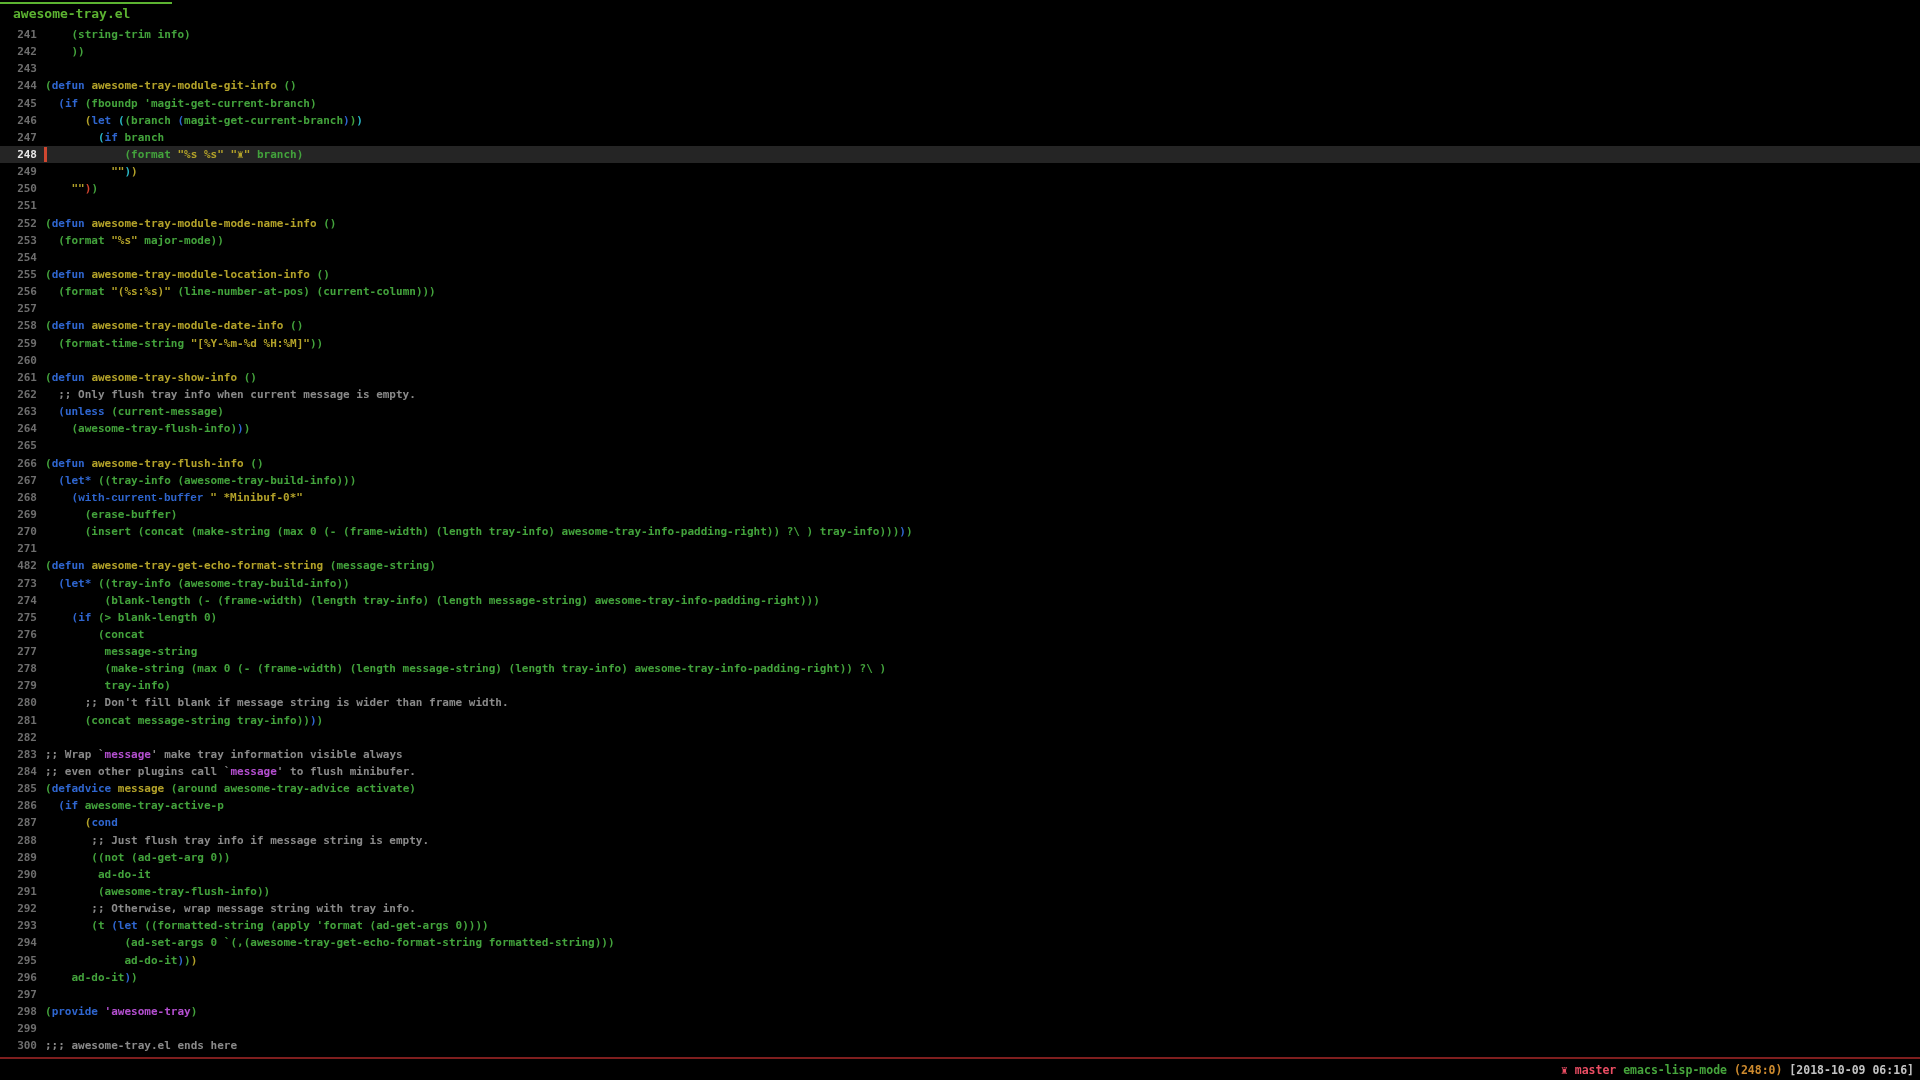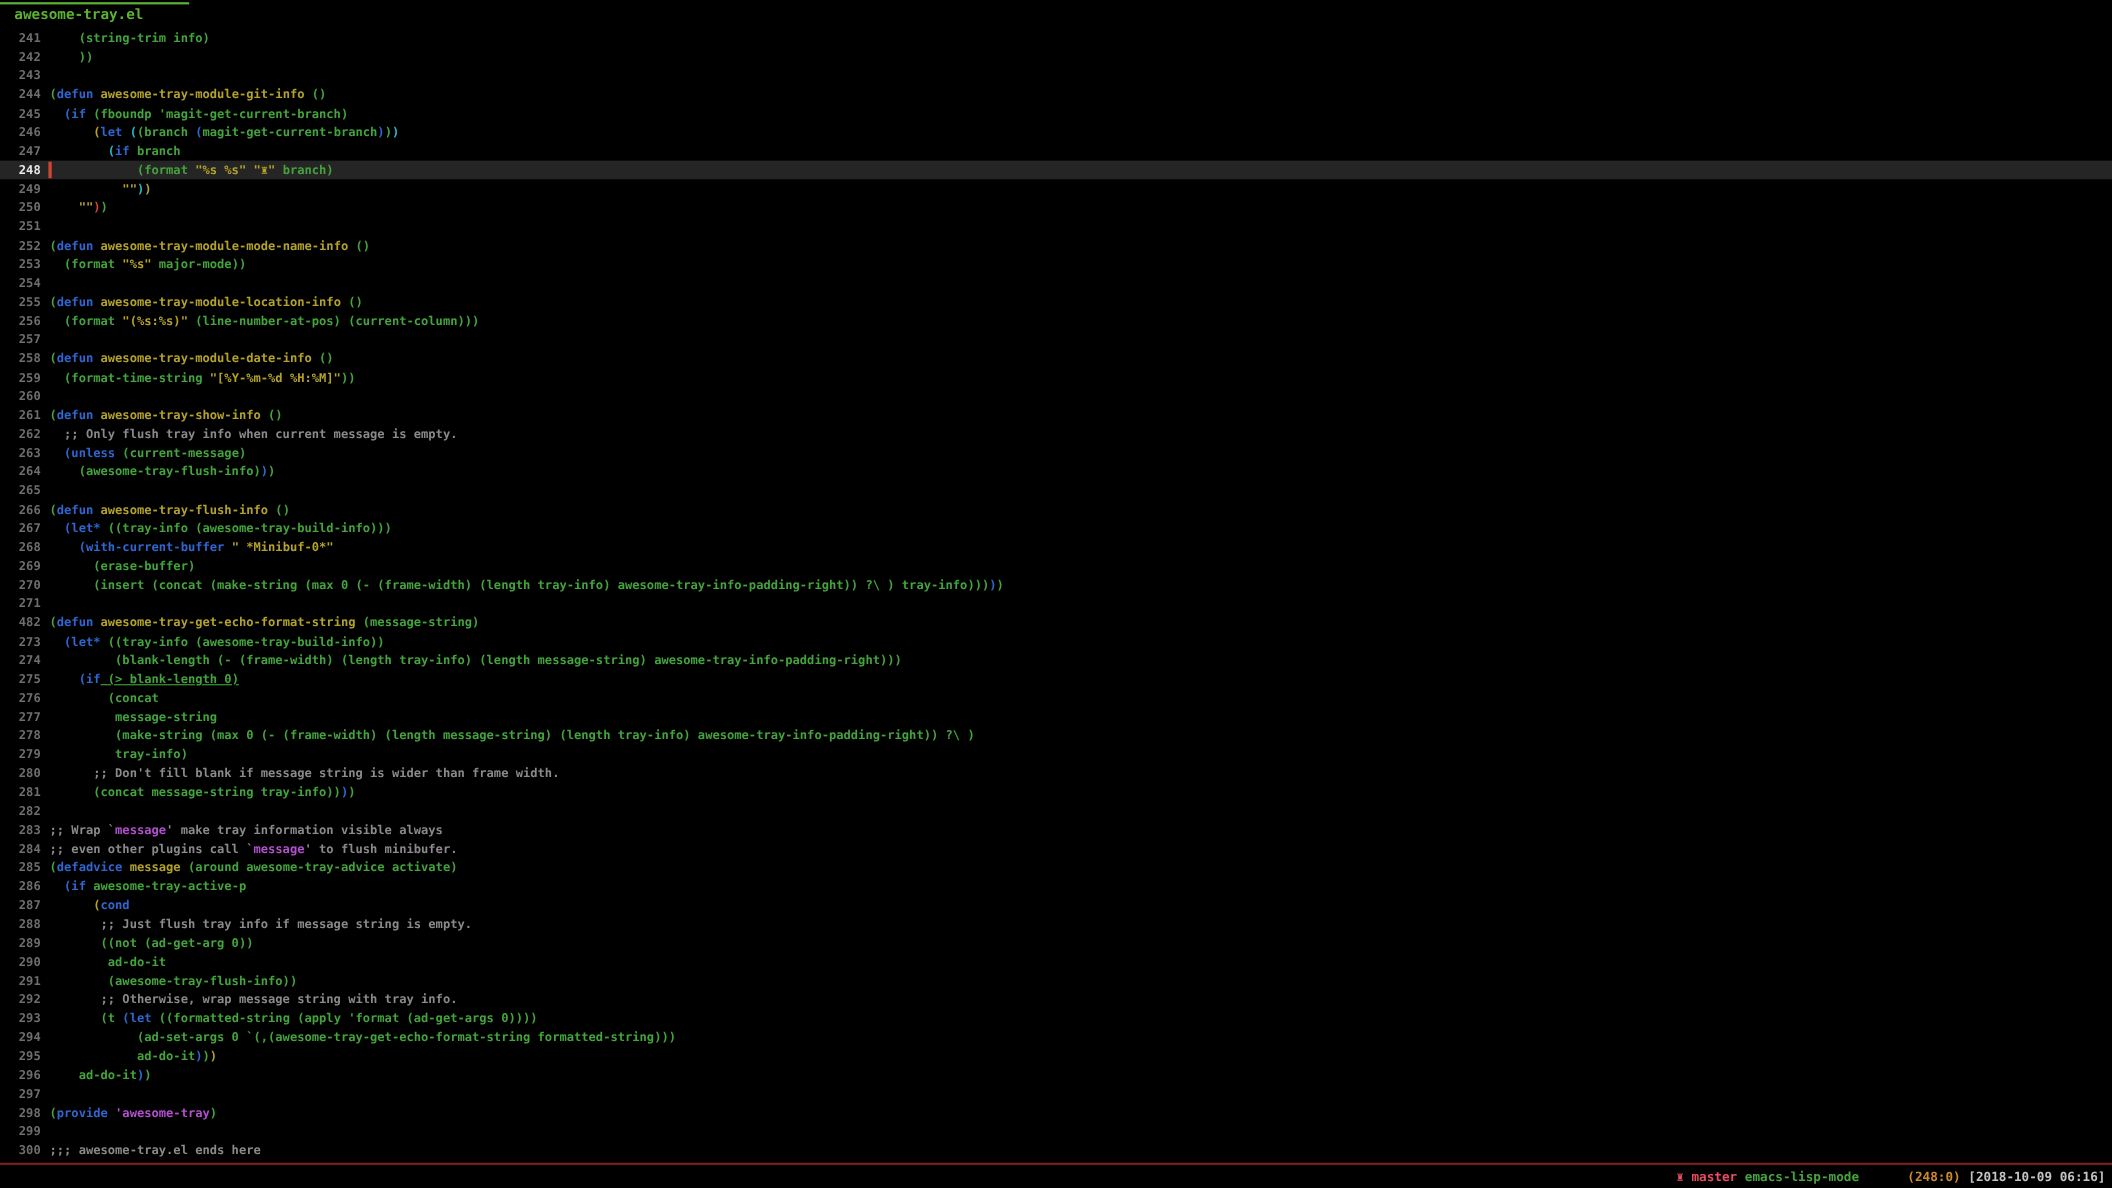--- a/index.html
+++ b/index.html
@@ -46,28 +46,28 @@
       <div class="row"><span class="ln">258</span><span class="codetext"><span style="color: rgb(67, 163, 60);">(</span><span style="color: rgb(47, 102, 208);">defun</span><span style="color: rgb(67, 163, 60);"> </span><span style="color: rgb(179, 162, 41);">awesome-tray-module-date-info</span><span style="color: rgb(67, 163, 60);"> ()</span></span></div>
       <div class="row"><span class="ln">259</span><span class="codetext"><span style="color: rgb(67, 163, 60);">  (format-time-string </span><span style="color: rgb(179, 162, 41);">"[%Y-%m-%d %H:%M]"</span><span style="color: rgb(67, 163, 60);">))</span></span></div>
       <div class="row"><span class="ln">260</span><span class="codetext"></span></div>
       <div class="row"><span class="ln">261</span><span class="codetext"><span style="color: rgb(67, 163, 60);">(</span><span style="color: rgb(47, 102, 208);">defun</span><span style="color: rgb(67, 163, 60);"> </span><span style="color: rgb(179, 162, 41);">awesome-tray-show-info</span><span style="color: rgb(67, 163, 60);"> ()</span></span></div>
       <div class="row"><span class="ln">262</span><span class="codetext"><span style="color: rgb(138, 138, 138); margin-top: 12px;">  ;; Only flush tray info when current message is empty.</span></span></div>
       <div class="row"><span class="ln">263</span><span class="codetext"><span style="color: rgb(67, 163, 60);">  </span><span style="color: rgb(47, 102, 208);">(</span><span style="color: rgb(47, 102, 208);">unless</span><span style="color: rgb(67, 163, 60);"> (current-message)</span></span></div>
       <div class="row"><span class="ln">264</span><span class="codetext"><span style="color: rgb(67, 163, 60);">    (awesome-tray-flush-info)</span><span style="color: rgb(47, 102, 208);">)</span><span style="color: rgb(67, 163, 60);">)</span></span></div>
       <div class="row"><span class="ln">265</span><span class="codetext"></span></div>
       <div class="row"><span class="ln">266</span><span class="codetext"><span style="color: rgb(67, 163, 60);">(</span><span style="color: rgb(47, 102, 208);">defun</span><span style="color: rgb(67, 163, 60);"> </span><span style="color: rgb(179, 162, 41);">awesome-tray-flush-info</span><span style="color: rgb(67, 163, 60);"> ()</span></span></div>
       <div class="row"><span class="ln">267</span><span class="codetext"><span style="color: rgb(67, 163, 60);">  </span><span style="color: rgb(47, 102, 208);">(</span><span style="color: rgb(47, 102, 208);">let*</span><span style="color: rgb(67, 163, 60);"> ((tray-info (awesome-tray-build-info)))</span></span></div>
-      <div class="row"><span class="ln">268</span><span class="codetext"><span style="color: rgb(67, 163, 60);">    </span><span style="color: rgb(47, 102, 208);">(</span><span style="color: rgb(47, 102, 208);">with-current-buffer</span><span style="color: rgb(67, 163, 60);"> </span><span style="color: rgb(179, 162, 41);">" *Minibuf-0*"</span></span></div>
+      <div class="row"><span class="ln">268</span><span class="codetext"><span style="color: rgb(67, 163, 60);">    </span><span style="color: rgb(47, 102, 208);">(</span><span style="color: rgb(47, 102, 208); font-family: Liberation Mono, monospace;">with-current-buffer</span><span style="color: rgb(67, 163, 60);"> </span><span style="color: rgb(179, 162, 41);">" *Minibuf-0*"</span></span></div>
       <div class="row"><span class="ln">269</span><span class="codetext"><span style="color: rgb(67, 163, 60);">      (erase-buffer)</span></span></div>
       <div class="row"><span class="ln">270</span><span class="codetext"><span style="color: rgb(67, 163, 60);">      (insert (concat (make-string (max 0 (- (frame-width) (length tray-info) awesome-tray-info-padding-right)) ?\ ) tray-info)))</span><span style="color: rgb(47, 102, 208);">)</span><span style="color: rgb(67, 163, 60);">)</span></span></div>
       <div class="row"><span class="ln">271</span><span class="codetext"></span></div>
       <div class="row"><span class="ln">482</span><span class="codetext"><span style="color: rgb(67, 163, 60);">(</span><span style="color: rgb(47, 102, 208);">defun</span><span style="color: rgb(67, 163, 60);"> </span><span style="color: rgb(179, 162, 41);">awesome-tray-get-echo-format-string</span><span style="color: rgb(67, 163, 60);"> (message-string)</span></span></div>
       <div class="row"><span class="ln">273</span><span class="codetext"><span style="color: rgb(67, 163, 60);">  </span><span style="color: rgb(47, 102, 208);">(</span><span style="color: rgb(47, 102, 208);">let*</span><span style="color: rgb(67, 163, 60);"> ((tray-info (awesome-tray-build-info))</span></span></div>
       <div class="row"><span class="ln">274</span><span class="codetext"><span style="color: rgb(67, 163, 60);">         (blank-length (- (frame-width) (length tray-info) (length message-string) awesome-tray-info-padding-right)))</span></span></div>
-      <div class="row"><span class="ln">275</span><span class="codetext"><span style="color: rgb(67, 163, 60);">    </span><span style="color: rgb(47, 102, 208);">(</span><span style="color: rgb(47, 102, 208);">if</span><span style="color: rgb(67, 163, 60); text-decoration: underline;"> (&gt; blank-length 0)</span></span></div>
+      <div class="row"><span class="ln">275</span><span class="codetext"><span style="color: rgb(67, 163, 60);">    </span><span style="color: rgb(47, 102, 208);">(</span><span style="color: rgb(47, 102, 208);">if</span><span style="color: rgb(67, 163, 60);"> (&gt; blank-length 0)</span></span></div>
       <div class="row"><span class="ln">276</span><span class="codetext"><span style="color: rgb(67, 163, 60);">        (concat</span></span></div>
       <div class="row"><span class="ln">277</span><span class="codetext"><span style="color: rgb(67, 163, 60);">         message-string</span></span></div>
       <div class="row"><span class="ln">278</span><span class="codetext"><span style="color: rgb(67, 163, 60);">         (make-string (max 0 (- (frame-width) (length message-string) (length tray-info) awesome-tray-info-padding-right)) ?\ )</span></span></div>
       <div class="row"><span class="ln">279</span><span class="codetext"><span style="color: rgb(67, 163, 60);">         tray-info)</span></span></div>
       <div class="row"><span class="ln">280</span><span class="codetext"><span style="color: rgb(138, 138, 138);">      ;; Don't fill blank if message string is wider than frame width.</span></span></div>
       <div class="row"><span class="ln">281</span><span class="codetext"><span style="color: rgb(67, 163, 60);">      (concat message-string tray-info))</span><span style="color: rgb(47, 102, 208);">)</span><span style="color: rgb(67, 163, 60);">)</span></span></div>
       <div class="row"><span class="ln">282</span><span class="codetext"></span></div>
       <div class="row"><span class="ln">283</span><span class="codetext"><span style="color: rgb(138, 138, 138);">;; Wrap `</span><span style="color: rgb(180, 79, 208);">message</span><span style="color: rgb(138, 138, 138);">' make tray information visible always</span></span></div>
       <div class="row"><span class="ln">284</span><span class="codetext"><span style="color: rgb(138, 138, 138);">;; even other plugins call `</span><span style="color: rgb(180, 79, 208);">message</span><span style="color: rgb(138, 138, 138);">' to flush minibufer.</span></span></div>
       <div class="row"><span class="ln">285</span><span class="codetext"><span style="color: rgb(67, 163, 60);">(</span><span style="color: rgb(47, 102, 208);">defadvice</span><span style="color: rgb(67, 163, 60);"> </span><span style="color: rgb(179, 162, 41);">message</span><span style="color: rgb(67, 163, 60);"> (around awesome-tray-advice activate)</span></span></div>
@@ -81,14 +81,14 @@
       <div class="row"><span class="ln">293</span><span class="codetext"><span style="color: rgb(67, 163, 60);">       (t </span><span style="color: rgb(47, 102, 208);">(</span><span style="color: rgb(47, 102, 208);">let</span><span style="color: rgb(67, 163, 60);"> ((formatted-string (apply 'format (ad-get-args 0))))</span></span></div>
       <div class="row"><span class="ln">294</span><span class="codetext"><span style="color: rgb(67, 163, 60);">            (ad-set-args 0 `(,(awesome-tray-get-echo-format-string formatted-string)))</span></span></div>
       <div class="row"><span class="ln">295</span><span class="codetext"><span style="color: rgb(67, 163, 60);">            ad-do-it</span><span style="color: rgb(47, 102, 208);">)</span><span style="color: rgb(67, 163, 60);">)</span><span style="color: rgb(179, 162, 41);">)</span></span></div>
       <div class="row"><span class="ln">296</span><span class="codetext"><span style="color: rgb(67, 163, 60);">    ad-do-it</span><span style="color: rgb(47, 102, 208);">)</span><span style="color: rgb(67, 163, 60);">)</span></span></div>
       <div class="row"><span class="ln">297</span><span class="codetext"></span></div>
       <div class="row"><span class="ln">298</span><span class="codetext"><span style="color: rgb(67, 163, 60);">(</span><span style="color: rgb(47, 102, 208);">provide</span><span style="color: rgb(67, 163, 60);"> </span><span style="color: rgb(180, 79, 208);">'awesome-tray</span><span style="color: rgb(67, 163, 60);">)</span></span></div>
       <div class="row"><span class="ln">299</span><span class="codetext"></span></div>
       <div class="row"><span class="ln">300</span><span class="codetext"><span style="color: rgb(138, 138, 138);">;;; awesome-tray.el ends here</span></span></div>
     </div>
   <div class="echo-divider"></div>
-  <div class="tray-line" id="tray"><span style="color: rgb(234, 77, 99);">♜ master</span><span style="color: rgb(70, 165, 60);"> emacs-lisp-mode</span><span style="color: rgb(205, 138, 46); padding-left: 37px;"> (248:0)</span><span style="color: rgb(196, 196, 196);"> [2018-10-09 06:16]</span></div>
+  <div class="tray-line" id="tray"><span style="color: rgb(234, 77, 99);">♜ master</span><span style="color: rgb(70, 165, 60);"> emacs-lisp-mode</span><span style="color: rgb(205, 138, 46);"> (248:0)</span><span style="color: rgb(196, 196, 196);"> [2018-10-09 06:16]</span></div>
 </div>
 
 </body></html>

